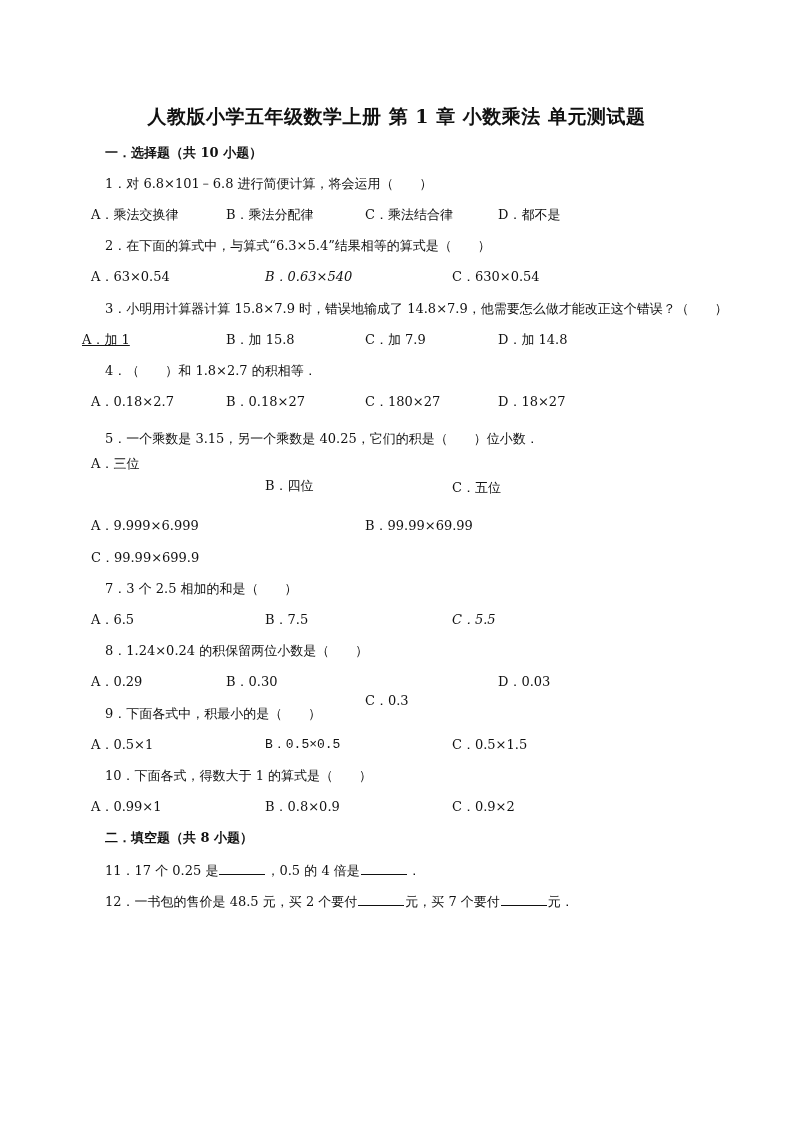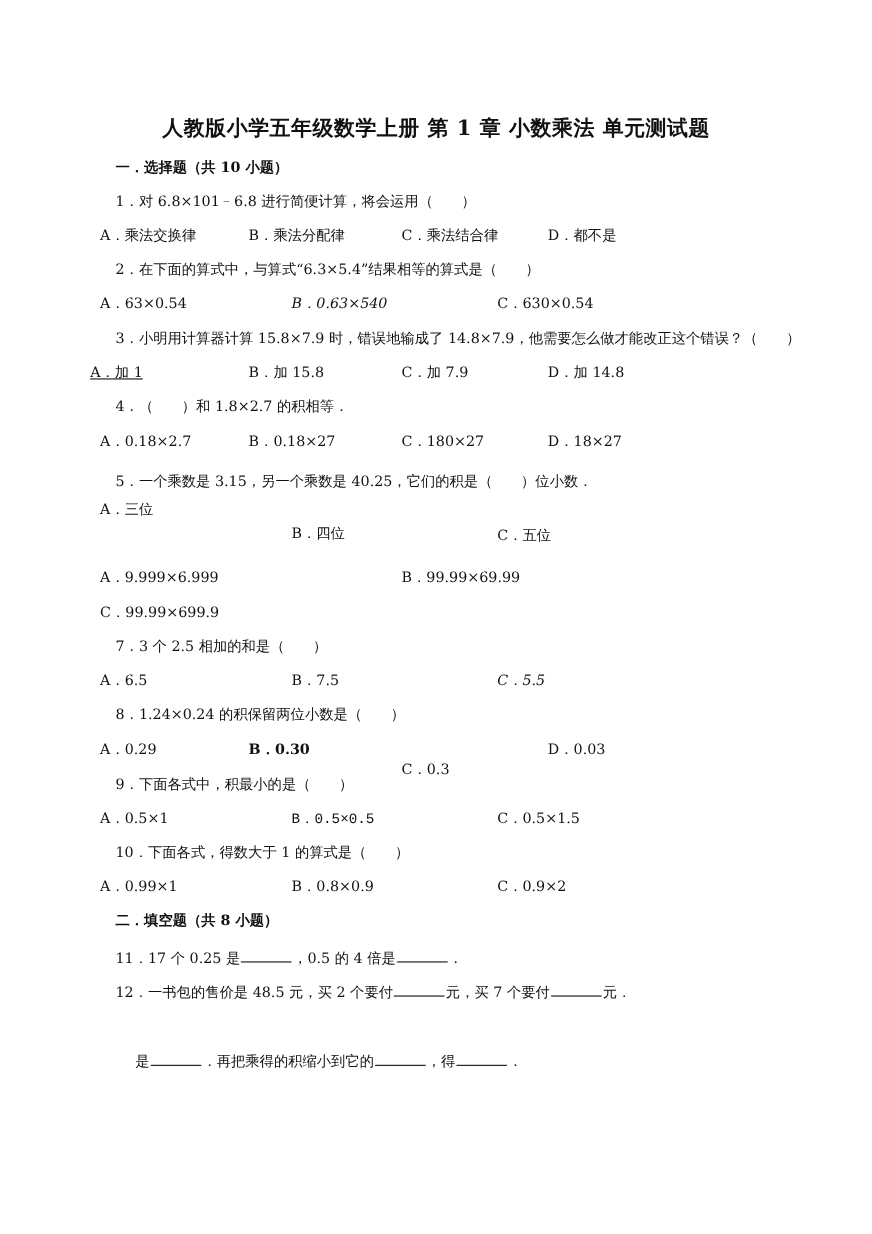--- a/index.html
+++ b/index.html
@@ -65,21 +65,21 @@
   <div class="opt" style="top:517px; left:365px;">B．99.99×69.99</div>
   <div class="opt" style="top:549px; left:91px;">C．99.99×699.9</div>
 
   <div class="line" style="top:580px;">7．3 个 2.5 相加的和是（　　）</div>
   <div class="opt" style="top:611px; left:91px;">A．6.5</div>
   <div class="opt" style="top:611px; left:265px;">B．7.5</div>
   <div class="opt" style="top:611px; left:452px;font-style:italic;">C．5.5</div>
 
   <div class="line" style="top:642px;">8．1.24×0.24 的积保留两位小数是（　　）</div>
   <div class="opt" style="top:673px; left:91px;">A．0.29</div>
-  <div class="opt" style="top:673px; left:226px;font-weight:bold;">B．0.30</div>
+  <div class="opt" style="top:673px; left:226px;">B．0.30</div>
   <div class="opt" style="top:673px; left:365px;margin-top:19px;">C．0.3</div>
   <div class="opt" style="top:673px; left:498px;">D．0.03</div>
 
   <div class="line" style="top:705px;">9．下面各式中，积最小的是（　　）</div>
   <div class="opt" style="top:736px; left:91px;">A．0.5×1</div>
   <div class="opt" style="top:736px; left:265px;font-family:Liberation Mono, monospace;">B．0.5×0.5</div>
   <div class="opt" style="top:736px; left:452px;">C．0.5×1.5</div>
 
   <div class="line" style="top:767px;">10．下面各式，得数大于 1 的算式是（　　）</div>
   <div class="opt" style="top:798px; left:91px;">A．0.99×1</div>
@@ -89,18 +89,15 @@
   <div class="line section" style="top:829px;">二．填空题（共 8 小题）</div>
 
   <div class="line" style="top:861px;">
     <span>11．17 个 0.25 是</span><span class="blank"></span><span>，0.5 的 4 倍是</span><span class="blank"></span><span>．</span>
   </div>
 
   <div class="line" style="top:892px;">
     <span>12．一书包的售价是 48.5 元，买 2 个要付</span><span class="blank"></span><span>元，买 7 个要付</span><span class="blank"></span><span>元．</span>
   </div>
 
-  <div class="line indent" style="top:955px;">
-    <span>是</span><span class="blank"></span><span>．再把乘得的积缩小到它的</span><span class="blank"></span><span>，得</span><span class="blank"></span><span>．</span>
-  </div>
 
 
 </div>
 
 </body></html>

